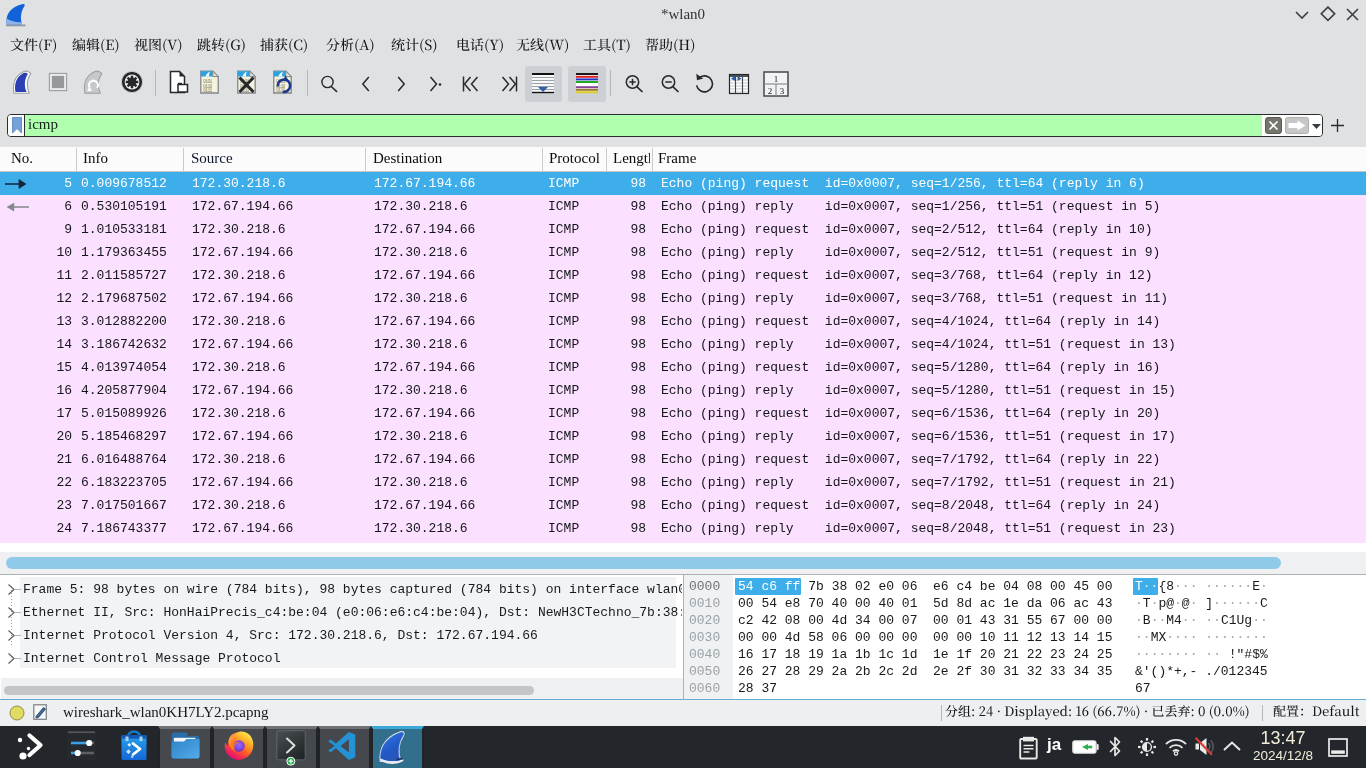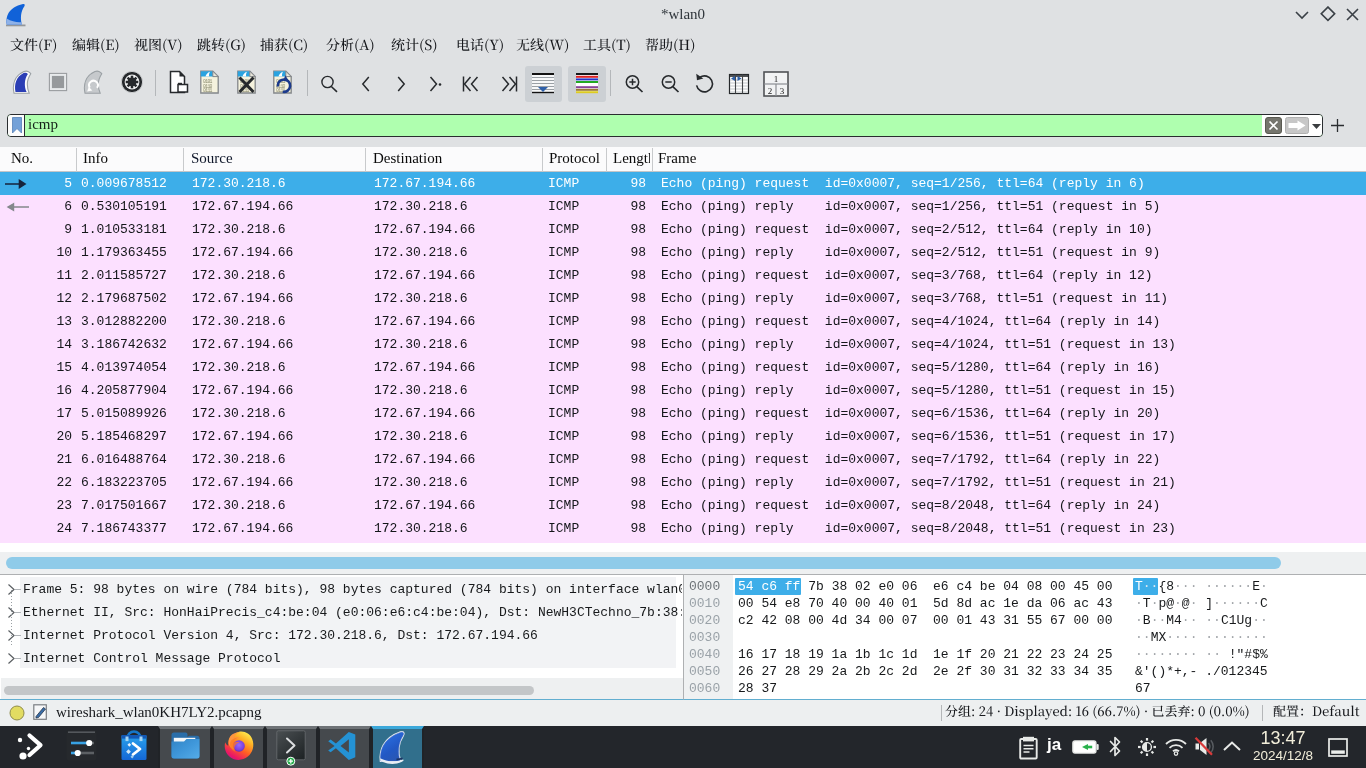--- a/index.html
+++ b/index.html
@@ -303,39 +303,40 @@
     <div class="ab" style="left:1133px;top:578px;width:25px;height:17px;background:#3daee9;border-radius:1px"></div>
     <div class="ab hx" style="left:738px;top:578px"><span style="color:#fff">54 c6 ff</span> 7b 38 02 e0 06  e6 c4 be 04 08 00 45 00</div>
     <div class="ab hx" style="left:1135px;top:578px"><span style="color:#fff">T<i style="color:#dce8f2">··</i></span>{8<i>···</i> <i>·</i><i>·</i><i>·</i><i>·</i><i>·</i><i>·</i>E<i>·</i></div>
     <div class="ab hx" style="left:689px;top:595px;color:#9aa2a8">0010</div>
     <div class="ab hx" style="left:738px;top:595px">00 54 e8 70 40 00 40 01  5d 8d ac 1e da 06 ac 43</div>
     <div class="ab hx" style="left:1135px;top:595px"><i>·</i>T<i>·</i>p@<i>·</i>@<i>·</i> ]<i>·</i><i>·</i><i>·</i><i>·</i><i>·</i><i>·</i>C</div>
     <div class="ab hx" style="left:689px;top:612px;color:#9aa2a8">0020</div>
     <div class="ab hx" style="left:738px;top:612px">c2 42 08 00 4d 34 00 07  00 01 43 31 55 67 00 00</div>
     <div class="ab hx" style="left:1135px;top:612px"><i>·</i>B<i>·</i><i>·</i>M4<i>·</i><i>·</i> <i>·</i><i>·</i>C1Ug<i>·</i><i>·</i></div>
     <div class="ab hx" style="left:689px;top:629px;color:#9aa2a8">0030</div>
+    <div class="ab hx" style="left:738px;top:629px">00 00 4d 58 06 00 00 00  00 00 10 11 12 13 14 15</div>
     <div class="ab hx" style="left:1135px;top:629px"><i>·</i><i>·</i>MX<i>·</i><i>·</i><i>·</i><i>·</i> <i>·</i><i>·</i><i>·</i><i>·</i><i>·</i><i>·</i><i>·</i><i>·</i></div>
     <div class="ab hx" style="left:689px;top:646px;color:#9aa2a8">0040</div>
     <div class="ab hx" style="left:738px;top:646px">16 17 18 19 1a 1b 1c 1d  1e 1f 20 21 22 23 24 25</div>
     <div class="ab hx" style="left:1135px;top:646px"><i>·</i><i>·</i><i>·</i><i>·</i><i>·</i><i>·</i><i>·</i><i>·</i> <i>·</i><i>·</i> !"#$%</div>
     <div class="ab hx" style="left:689px;top:663px;color:#9aa2a8">0050</div>
     <div class="ab hx" style="left:738px;top:663px">26 27 28 29 2a 2b 2c 2d  2e 2f 30 31 32 33 34 35</div>
     <div class="ab hx" style="left:1135px;top:663px">&amp;'()*+,- ./012345</div>
     <div class="ab hx" style="left:689px;top:680px;color:#9aa2a8">0060</div>
     <div class="ab hx" style="left:738px;top:680px">28 37</div>
     <div class="ab hx" style="left:1135px;top:680px">67</div>
     <div class="ab" style="left:0;top:700px;width:1366px;height:26px;background:#edeff0"></div>
     <svg class="ab" style="left:9px;top:705px" width="16" height="16" viewBox="0 0 16 16">
       <circle cx="8" cy="8" r="7" fill="#e2dc62" stroke="#8f8c4a" stroke-width="1"></circle>
     </svg>
     <svg class="ab" style="left:33px;top:704px" width="15" height="16" viewBox="0 0 15 16">
 <rect x="0.8" y="0.8" width="12.5" height="14.5" fill="#f6f7f8" stroke="#7a7e82" stroke-width="1.2"></rect>
 <path d="M3 12.5 L10.5 3.5 L12.5 5 L5.5 13.5 L3 14 Z" fill="#3a6ea8" stroke="#27354a" stroke-width="0.8"></path>
     </svg>
-    <div class="ab" style="left:56px;top:704px;font-size:15px;color:#17191d">wireshark_wlan0KH7LY2.pcapng</div>
+    <div class="ab" style="left:63px;top:704px;font-size:15px;color:#17191d">wireshark_wlan0KH7LY2.pcapng</div>
     <svg class="ab" style="left:945px;top:701px" width="306" height="20" viewBox="0 -15 306 20">
       <path d="M8.8 -10.7Q8.7 -10.6 8.6 -10.4Q8.5 -10.2 8.3 -10L8.2 -10.4Q8.6 -9.5 9.2 -8.6Q9.9 -7.7 10.7 -7Q11.6 -6.3 12.7 -5.8L12.7 -5.7Q12.4 -5.6 12.1 -5.4Q11.9 -5.1 11.7 -4.8Q10.2 -5.8 9.2 -7.3Q8.2 -8.7 7.7 -10.9L7.9 -11ZM6 -10.3Q6 -10.2 5.9 -10.2Q5.7 -10.1 5.5 -10.1Q5.1 -9.2 4.4 -8.2Q3.7 -7.2 2.7 -6.3Q1.7 -5.4 0.5 -4.8L0.4 -4.9Q1.4 -5.7 2.2 -6.7Q3 -7.7 3.6 -8.8Q4.2 -9.9 4.5 -10.9ZM6.2 -5.7Q6.1 -5 6 -4.3Q5.9 -3.6 5.6 -2.9Q5.3 -2.2 4.7 -1.5Q4.2 -0.8 3.3 -0.1Q2.4 0.5 1.1 1.1L1 0.9Q2.4 0.1 3.2 -0.7Q4 -1.6 4.4 -2.4Q4.7 -3.3 4.9 -4.1Q5 -4.9 5 -5.7ZM8.9 -5.7 9.5 -6.3 10.6 -5.3Q10.5 -5.3 10.4 -5.2Q10.3 -5.1 10.1 -5.1Q10 -3.6 9.9 -2.4Q9.7 -1.3 9.5 -0.5Q9.3 0.3 9 0.5Q8.7 0.8 8.3 0.9Q7.9 1 7.4 1Q7.4 0.8 7.4 0.6Q7.3 0.4 7.1 0.3Q7 0.2 6.6 0.1Q6.2 -0.1 5.8 -0.1L5.8 -0.3Q6.1 -0.3 6.5 -0.3Q6.9 -0.2 7.2 -0.2Q7.6 -0.2 7.7 -0.2Q8.1 -0.2 8.2 -0.3Q8.4 -0.5 8.6 -1.2Q8.8 -2 8.9 -3.1Q9 -4.2 9 -5.7ZM9.6 -5.7V-5.3H2.4L2.3 -5.7Z M24.8 -0.7Q24.8 -0.7 24.9 -0.5Q25.1 -0.4 25.3 -0.2Q25.5 0 25.7 0.2Q25.7 0.5 25.4 0.5H17.2L17.1 0.1H24.2ZM18.7 -10.4 19.9 -9.9H22.9L23.4 -10.6L24.7 -9.7Q24.5 -9.5 24.1 -9.4V0.3H23V-9.6H19.8V0.3H18.7V-9.9ZM23.5 -3.4V-3H19.4V-3.4ZM23.5 -6.7V-6.4H19.4V-6.7ZM18.5 -7.8Q18.5 -7.7 18.3 -7.7Q18.1 -7.6 17.8 -7.8L18.2 -7.9Q17.9 -7.4 17.4 -6.8Q16.9 -6.3 16.3 -5.7Q15.8 -5.1 15.2 -4.5Q14.6 -4 14 -3.5L14 -3.7H14.6Q14.5 -3.2 14.3 -2.9Q14.2 -2.6 14 -2.5L13.4 -3.9Q13.4 -3.9 13.6 -3.9Q13.8 -3.9 13.8 -4Q14.3 -4.4 14.8 -5Q15.3 -5.5 15.7 -6.2Q16.2 -6.9 16.6 -7.5Q17 -8.2 17.2 -8.7ZM17.3 -10.2Q17.3 -10.1 17.1 -10Q16.9 -10 16.6 -10.1L17 -10.2Q16.7 -9.8 16.4 -9.4Q16.1 -8.9 15.6 -8.5Q15.2 -8 14.8 -7.6Q14.4 -7.2 14 -6.9L14 -7H14.6Q14.5 -6.5 14.3 -6.2Q14.2 -6 14 -5.9L13.4 -7.2Q13.4 -7.2 13.6 -7.2Q13.7 -7.3 13.8 -7.3Q14.1 -7.6 14.4 -8Q14.7 -8.5 15 -9Q15.3 -9.5 15.5 -10Q15.8 -10.5 15.9 -10.9ZM13.5 -1Q14 -1.1 14.7 -1.2Q15.5 -1.4 16.4 -1.7Q17.3 -1.9 18.3 -2.2L18.3 -2Q17.7 -1.6 16.7 -1.1Q15.7 -0.6 14.4 0Q14.4 0.3 14.1 0.4ZM13.7 -3.8Q14.1 -3.8 14.8 -3.9Q15.4 -4 16.3 -4.1Q17.2 -4.3 18.1 -4.4L18.1 -4.2Q17.5 -4 16.4 -3.5Q15.4 -3.1 14.1 -2.7ZM13.6 -7.1Q14 -7.1 14.5 -7.1Q15 -7.1 15.7 -7.2Q16.4 -7.2 17.1 -7.2L17.1 -7Q16.8 -6.9 16.3 -6.8Q15.8 -6.6 15.3 -6.4Q14.7 -6.2 14 -6Z M28.1 0.2Q27.8 0.2 27.5 -0.1Q27.3 -0.3 27.3 -0.7Q27.3 -1 27.5 -1.3Q27.8 -1.5 28.1 -1.5Q28.5 -1.5 28.8 -1.3Q29 -1 29 -0.7Q29 -0.3 28.8 -0.1Q28.5 0.2 28.1 0.2ZM28.1 -4.9Q27.8 -4.9 27.5 -5.2Q27.3 -5.4 27.3 -5.8Q27.3 -6.2 27.5 -6.4Q27.8 -6.7 28.1 -6.7Q28.5 -6.7 28.8 -6.4Q29 -6.2 29 -5.8Q29 -5.4 28.8 -5.2Q28.5 -4.9 28.1 -4.9Z M34.4 0V-0.8Q35 -1.5 35.6 -2.2Q36.2 -2.9 36.7 -3.5Q37.4 -4.3 37.9 -5Q38.3 -5.6 38.5 -6.1Q38.7 -6.7 38.7 -7.3Q38.7 -8.2 38.2 -8.8Q37.7 -9.3 36.9 -9.3Q36.6 -9.3 36.2 -9.2Q35.9 -9.1 35.5 -8.9L36 -9.3L35.7 -8Q35.6 -7.5 35.4 -7.4Q35.2 -7.2 35 -7.2Q34.8 -7.2 34.6 -7.3Q34.5 -7.4 34.4 -7.6Q34.5 -8.3 34.9 -8.8Q35.3 -9.2 36 -9.5Q36.6 -9.7 37.3 -9.7Q38.6 -9.7 39.3 -9Q40 -8.4 40 -7.2Q40 -6.6 39.7 -6Q39.4 -5.4 38.7 -4.7Q38.1 -4 37.1 -3Q36.9 -2.8 36.5 -2.5Q36.2 -2.1 35.8 -1.7Q35.4 -1.3 35 -0.8L35.1 -1.3V-1H40.4V0Z M45.4 0.2V-2.7V-2.9V-8.8H45.2L45.7 -9L43.8 -6.1L41.8 -3L42 -3.5V-3.3H48V-2.4H41.4V-3.1L45.7 -9.7H46.5V0.2Z M53.8 -3.8Q53.4 -3.8 53.2 -4.1Q52.9 -4.4 52.9 -4.7Q52.9 -5.1 53.2 -5.3Q53.4 -5.6 53.8 -5.6Q54.2 -5.6 54.4 -5.3Q54.7 -5.1 54.7 -4.7Q54.7 -4.4 54.4 -4.1Q54.2 -3.8 53.8 -3.8Z M59.9 0V-0.4L61.8 -0.6H61.9V0ZM61.2 0Q61.2 -1.1 61.2 -2.2Q61.2 -3.4 61.2 -4.7V-5Q61.2 -6.2 61.2 -7.3Q61.2 -8.4 61.2 -9.5H62.6Q62.6 -8.4 62.6 -7.3Q62.6 -6.2 62.6 -5V-4.7Q62.6 -3.4 62.6 -2.2Q62.6 -1.1 62.6 0ZM61.9 0V-0.4H63.6Q65.3 -0.4 66.3 -1.6Q67.2 -2.7 67.2 -4.8Q67.2 -6.9 66.3 -8Q65.4 -9.1 63.7 -9.1H61.9V-9.5H63.9Q65.3 -9.5 66.4 -9Q67.5 -8.4 68.1 -7.3Q68.6 -6.3 68.6 -4.8Q68.6 -3.3 68 -2.2Q67.4 -1.2 66.3 -0.6Q65.2 0 63.7 0ZM59.9 -9.1V-9.5H61.9V-9H61.8Z M69.9 0V-0.4L71.3 -0.5H71.8L73.2 -0.4V0ZM70.9 0Q70.9 -0.3 70.9 -0.9Q70.9 -1.4 70.9 -2Q70.9 -2.6 70.9 -3V-3.8Q70.9 -4.5 70.9 -5Q70.9 -5.5 70.9 -6L69.8 -6.1V-6.4L72.1 -6.9L72.2 -6.8L72.2 -5V-3Q72.2 -2.6 72.2 -2Q72.2 -1.4 72.2 -0.9Q72.2 -0.3 72.2 0ZM71.5 -8.5Q71.1 -8.5 70.9 -8.7Q70.7 -9 70.7 -9.3Q70.7 -9.7 70.9 -9.9Q71.1 -10.1 71.5 -10.1Q71.8 -10.1 72.1 -9.9Q72.3 -9.7 72.3 -9.3Q72.3 -9 72.1 -8.7Q71.8 -8.5 71.5 -8.5Z M76.6 0.2Q76 0.2 75.4 0.1Q74.9 -0.1 74.4 -0.3L74.4 -1.9H75L75.3 -0.2L74.8 -0.3V-0.8Q75.2 -0.5 75.6 -0.4Q76 -0.2 76.6 -0.2Q77.4 -0.2 77.8 -0.6Q78.3 -0.9 78.3 -1.5Q78.3 -1.9 78 -2.2Q77.7 -2.5 76.9 -2.8L76.2 -3Q75.4 -3.3 74.9 -3.8Q74.5 -4.2 74.5 -5Q74.5 -5.8 75.1 -6.4Q75.8 -7 77 -7Q77.6 -7 78.1 -6.8Q78.5 -6.7 79 -6.4L79 -5H78.4L78.1 -6.5L78.5 -6.4V-6Q78.1 -6.3 77.8 -6.4Q77.4 -6.5 77 -6.5Q76.3 -6.5 75.9 -6.2Q75.5 -5.9 75.5 -5.4Q75.5 -4.9 75.8 -4.7Q76.1 -4.4 76.9 -4.1L77.5 -3.9Q78.5 -3.6 79 -3.1Q79.4 -2.6 79.4 -1.9Q79.4 -1.3 79.1 -0.8Q78.7 -0.3 78.1 -0.1Q77.5 0.2 76.6 0.2Z M80.5 3.4V3L81.9 2.9H82.5L84 3V3.4ZM81.5 3.4Q81.5 2.9 81.5 2.4Q81.5 1.8 81.6 1.3Q81.6 0.8 81.6 0.3V-3.8Q81.6 -4.5 81.6 -5Q81.5 -5.5 81.5 -6L80.4 -6V-6.4L82.5 -6.9L82.7 -6.8L82.8 -5.8L82.8 -5.7V-1L82.8 -0.9V0.3Q82.8 0.7 82.8 1.3Q82.8 1.8 82.8 2.4Q82.8 2.9 82.8 3.4ZM84.8 0.2Q84.2 0.2 83.7 -0.1Q83.1 -0.3 82.6 -1H82.4L82.6 -1.3Q83.1 -0.8 83.5 -0.7Q83.9 -0.5 84.4 -0.5Q85 -0.5 85.4 -0.8Q85.9 -1.1 86.1 -1.7Q86.4 -2.4 86.4 -3.4Q86.4 -4.9 85.9 -5.6Q85.4 -6.3 84.5 -6.3Q84 -6.3 83.6 -6.1Q83.1 -5.9 82.6 -5.3L82.4 -5.6H82.5Q83 -6.3 83.7 -6.6Q84.3 -7 85 -7Q85.8 -7 86.4 -6.6Q87.1 -6.1 87.4 -5.3Q87.8 -4.5 87.8 -3.4Q87.8 -2.3 87.4 -1.5Q87 -0.7 86.3 -0.2Q85.7 0.2 84.8 0.2Z M88.8 0V-0.4L90.3 -0.5H90.8L92.4 -0.4V0ZM89.9 0Q89.9 -0.4 89.9 -0.9Q90 -1.5 90 -2Q90 -2.5 90 -3V-9.7L88.9 -9.7V-10.1L91.1 -10.5L91.3 -10.4L91.2 -8.4V-3Q91.2 -2.5 91.2 -2Q91.2 -1.5 91.3 -0.9Q91.3 -0.4 91.3 0Z M95.2 0.2Q94.5 0.2 93.9 -0.2Q93.4 -0.7 93.4 -1.5Q93.4 -2 93.7 -2.4Q93.9 -2.8 94.4 -3.2Q95 -3.5 95.8 -3.7Q96.4 -3.9 97 -4Q97.6 -4.2 98.1 -4.3V-4Q97.6 -3.9 97.1 -3.7Q96.5 -3.6 96.1 -3.4Q95.3 -3.1 95 -2.7Q94.6 -2.3 94.6 -1.7Q94.6 -1.1 95 -0.8Q95.3 -0.5 95.8 -0.5Q96.1 -0.5 96.4 -0.6Q96.6 -0.7 97 -1Q97.3 -1.3 97.8 -1.8L97.9 -1.1H97.6Q97.2 -0.7 96.8 -0.4Q96.5 -0.1 96.1 0Q95.7 0.2 95.2 0.2ZM98.8 0.2Q98.2 0.2 97.8 -0.2Q97.5 -0.6 97.5 -1.3V-1.3V-4.8Q97.5 -5.5 97.3 -5.9Q97.2 -6.3 96.9 -6.4Q96.6 -6.6 96 -6.6Q95.7 -6.6 95.3 -6.5Q94.9 -6.4 94.5 -6.1L95.1 -6.5L94.9 -5.5Q94.9 -5.1 94.7 -4.9Q94.5 -4.7 94.3 -4.7Q93.7 -4.7 93.6 -5.2Q93.8 -6 94.5 -6.5Q95.2 -7 96.4 -7Q97.6 -7 98.2 -6.4Q98.7 -5.9 98.7 -4.6V-1.4Q98.7 -0.8 98.9 -0.6Q99 -0.4 99.2 -0.4Q99.4 -0.4 99.5 -0.5Q99.7 -0.5 99.8 -0.7L100 -0.5Q99.8 -0.2 99.5 0Q99.2 0.2 98.8 0.2Z M101.2 3.5Q100.8 3.5 100.4 3.3Q100.1 3.1 100 2.8Q100.1 2.5 100.3 2.3Q100.6 2.2 100.8 2.2Q101.1 2.2 101.4 2.3Q101.6 2.5 101.8 2.7L102.2 3.1L101.8 3.3L101.5 3.1Q102.2 2.9 102.7 2.3Q103.1 1.7 103.5 0.7L103.9 -0.2L104 -0.4L105.1 -3.6L106.2 -6.8H106.7L104 0.6Q103.6 1.6 103.1 2.3Q102.7 2.9 102.2 3.2Q101.8 3.5 101.2 3.5ZM103.7 0.7 100.7 -6.8H102.1L104.2 -0.9L104.3 -0.8ZM100 -6.4V-6.8H103.4V-6.4L102 -6.3H101.3ZM104.8 -6.4V-6.8H107.4V-6.4L106.4 -6.3H106.2Z M111.4 0.2Q110.4 0.2 109.7 -0.2Q108.9 -0.6 108.5 -1.4Q108 -2.2 108 -3.4Q108 -4.5 108.5 -5.3Q108.9 -6.1 109.7 -6.5Q110.4 -7 111.3 -7Q112.2 -7 112.8 -6.6Q113.4 -6.3 113.8 -5.6Q114.1 -5 114.1 -4.2Q114.1 -3.8 114 -3.4H108.6V-3.9H112.2Q112.6 -3.9 112.7 -4.1Q112.9 -4.3 112.9 -4.7Q112.9 -5.5 112.4 -6Q112 -6.6 111.3 -6.6Q110.7 -6.6 110.3 -6.2Q109.9 -5.9 109.6 -5.2Q109.4 -4.5 109.4 -3.5Q109.4 -2.5 109.7 -1.8Q110 -1.1 110.5 -0.8Q111.1 -0.5 111.8 -0.5Q112.5 -0.5 113 -0.8Q113.5 -1 113.9 -1.5L114.1 -1.3Q113.7 -0.6 113 -0.2Q112.3 0.2 111.4 0.2Z M118.1 0.2Q117.3 0.2 116.6 -0.2Q116 -0.7 115.6 -1.5Q115.2 -2.3 115.2 -3.3Q115.2 -4.4 115.6 -5.3Q116 -6.1 116.7 -6.5Q117.4 -7 118.3 -7Q118.9 -7 119.4 -6.7Q120 -6.4 120.4 -5.7H120.5L120.4 -5.4Q119.9 -5.9 119.5 -6.1Q119.1 -6.3 118.7 -6.3Q118.1 -6.3 117.6 -6Q117.1 -5.7 116.9 -5.1Q116.6 -4.4 116.6 -3.4Q116.6 -2.4 116.8 -1.7Q117.1 -1.1 117.6 -0.8Q118 -0.5 118.6 -0.5Q119.1 -0.5 119.5 -0.7Q119.9 -0.9 120.3 -1.4L120.5 -1.1H120.4Q120 -0.4 119.4 -0.1Q118.8 0.2 118.1 0.2ZM120.2 0.1 120.2 -1.1V-1.2V-5.7L120.2 -5.8V-9.7L119.1 -9.7V-10.1L121.3 -10.5L121.5 -10.4L121.4 -8.4V-0.4L122.6 -0.4V0Z M125 0.2Q124.7 0.2 124.4 -0.1Q124.2 -0.3 124.2 -0.7Q124.2 -1 124.4 -1.3Q124.7 -1.5 125 -1.5Q125.4 -1.5 125.7 -1.3Q125.9 -1 125.9 -0.7Q125.9 -0.3 125.7 -0.1Q125.4 0.2 125 0.2ZM125 -4.9Q124.7 -4.9 124.4 -5.2Q124.2 -5.4 124.2 -5.8Q124.2 -6.2 124.4 -6.4Q124.7 -6.7 125 -6.7Q125.4 -6.7 125.7 -6.4Q125.9 -6.2 125.9 -5.8Q125.9 -5.4 125.7 -5.2Q125.4 -4.9 125 -4.9Z M131.4 0V-0.4L133.2 -0.6H134.4L136.1 -0.4V0ZM133.1 0Q133.2 -1.5 133.2 -3V-8.8L131.4 -8.5V-8.9L134.3 -9.7L134.5 -9.5L134.4 -7.4V-3Q134.4 -2.3 134.4 -1.5Q134.5 -0.8 134.5 0Z M140.4 0.2Q139.5 0.2 138.8 -0.3Q138 -0.7 137.7 -1.6Q137.3 -2.5 137.3 -3.6Q137.3 -4.8 137.7 -5.8Q138.1 -6.8 138.8 -7.7Q139.6 -8.5 140.6 -9Q141.7 -9.6 143 -9.7L143.1 -9.4Q141.6 -9.1 140.6 -8.3Q139.6 -7.5 139.1 -6.3Q138.6 -5.2 138.6 -3.8Q138.6 -2.1 139.1 -1.1Q139.6 -0.2 140.4 -0.2Q140.9 -0.2 141.3 -0.5Q141.7 -0.8 141.9 -1.4Q142.1 -2 142.1 -2.8Q142.1 -4 141.7 -4.6Q141.2 -5.2 140.4 -5.2Q139.9 -5.2 139.4 -5Q138.9 -4.7 138.5 -4.2L138.2 -4.4H138.3Q139.3 -5.8 140.9 -5.8Q141.7 -5.8 142.2 -5.4Q142.8 -5 143.1 -4.4Q143.4 -3.8 143.4 -2.9Q143.4 -2 143 -1.3Q142.6 -0.6 142 -0.2Q141.3 0.2 140.4 0.2Z M149.5 -4Q149.5 -2.7 149.7 -1.7Q149.9 -0.7 150.4 0.3Q150.9 1.4 151.8 2.5L151.5 2.7Q150 1.3 149.2 -0.4Q148.5 -2 148.5 -4Q148.5 -5.9 149.2 -7.6Q150 -9.2 151.5 -10.7L151.8 -10.4Q150.9 -9.3 150.4 -8.3Q149.9 -7.2 149.7 -6.2Q149.5 -5.2 149.5 -4Z M156 0.2Q155 0.2 154.3 -0.3Q153.6 -0.7 153.2 -1.6Q152.9 -2.5 152.9 -3.6Q152.9 -4.8 153.3 -5.8Q153.7 -6.8 154.4 -7.7Q155.2 -8.5 156.2 -9Q157.3 -9.6 158.6 -9.7L158.6 -9.4Q157.2 -9.1 156.2 -8.3Q155.2 -7.5 154.7 -6.3Q154.2 -5.2 154.2 -3.8Q154.2 -2.1 154.7 -1.1Q155.2 -0.2 156 -0.2Q156.5 -0.2 156.9 -0.5Q157.2 -0.8 157.5 -1.4Q157.7 -2 157.7 -2.8Q157.7 -4 157.2 -4.6Q156.8 -5.2 156 -5.2Q155.5 -5.2 155 -5Q154.5 -4.7 154 -4.2L153.8 -4.4H153.9Q154.9 -5.8 156.4 -5.8Q157.2 -5.8 157.8 -5.4Q158.4 -5 158.7 -4.4Q159 -3.8 159 -2.9Q159 -2 158.6 -1.3Q158.2 -0.6 157.5 -0.2Q156.9 0.2 156 0.2Z M163.4 0.2Q162.4 0.2 161.7 -0.3Q161 -0.7 160.6 -1.6Q160.3 -2.5 160.3 -3.6Q160.3 -4.8 160.7 -5.8Q161.1 -6.8 161.8 -7.7Q162.6 -8.5 163.6 -9Q164.7 -9.6 166 -9.7L166 -9.4Q164.6 -9.1 163.6 -8.3Q162.6 -7.5 162.1 -6.3Q161.6 -5.2 161.6 -3.8Q161.6 -2.1 162.1 -1.1Q162.6 -0.2 163.4 -0.2Q163.9 -0.2 164.3 -0.5Q164.6 -0.8 164.9 -1.4Q165.1 -2 165.1 -2.8Q165.1 -4 164.6 -4.6Q164.2 -5.2 163.4 -5.2Q162.9 -5.2 162.4 -5Q161.9 -4.7 161.4 -4.2L161.2 -4.4H161.3Q162.3 -5.8 163.8 -5.8Q164.6 -5.8 165.2 -5.4Q165.8 -5 166.1 -4.4Q166.3 -3.8 166.3 -2.9Q166.3 -2 166 -1.3Q165.6 -0.6 164.9 -0.2Q164.3 0.2 163.4 0.2Z M169.1 0.2Q168.7 0.2 168.5 -0.1Q168.2 -0.3 168.2 -0.7Q168.2 -1 168.5 -1.3Q168.7 -1.5 169.1 -1.5Q169.5 -1.5 169.7 -1.3Q170 -1 170 -0.7Q170 -0.3 169.7 -0.1Q169.5 0.2 169.1 0.2Z M173.2 0 173.1 -0.1 177.3 -8.9 177.1 -8.3V-8.5H172V-9.5H177.7V-8.8L174.3 0Z M181.1 -3.8Q180.6 -3.8 180.1 -4.1Q179.7 -4.4 179.4 -5Q179.1 -5.7 179.1 -6.7Q179.1 -7.7 179.4 -8.4Q179.7 -9 180.1 -9.3Q180.6 -9.6 181.1 -9.6Q181.6 -9.6 182 -9.3Q182.5 -9 182.8 -8.4Q183 -7.7 183 -6.7Q183 -5.7 182.8 -5Q182.5 -4.4 182 -4.1Q181.6 -3.8 181.1 -3.8ZM181.1 -4.1Q181.3 -4.1 181.6 -4.3Q181.8 -4.6 182 -5.1Q182.1 -5.7 182.1 -6.7Q182.1 -7.7 182 -8.3Q181.8 -8.9 181.6 -9.1Q181.3 -9.3 181.1 -9.3Q180.8 -9.3 180.6 -9.1Q180.3 -8.9 180.2 -8.3Q180 -7.7 180 -6.7Q180 -5.7 180.2 -5.1Q180.3 -4.6 180.6 -4.3Q180.8 -4.1 181.1 -4.1ZM188.2 0.1Q187.6 0.1 187.2 -0.2Q186.7 -0.5 186.5 -1.1Q186.2 -1.8 186.2 -2.8Q186.2 -3.8 186.5 -4.5Q186.7 -5.1 187.2 -5.4Q187.6 -5.7 188.2 -5.7Q188.7 -5.7 189.1 -5.4Q189.6 -5.1 189.8 -4.5Q190.1 -3.8 190.1 -2.8Q190.1 -1.8 189.8 -1.1Q189.6 -0.5 189.1 -0.2Q188.7 0.1 188.2 0.1ZM188.2 -0.2Q188.4 -0.2 188.7 -0.4Q188.9 -0.7 189 -1.2Q189.2 -1.8 189.2 -2.8Q189.2 -3.8 189 -4.4Q188.9 -4.9 188.7 -5.2Q188.4 -5.4 188.2 -5.4Q187.9 -5.4 187.6 -5.2Q187.4 -4.9 187.3 -4.4Q187.1 -3.8 187.1 -2.8Q187.1 -1.8 187.3 -1.2Q187.4 -0.7 187.6 -0.4Q187.9 -0.2 188.2 -0.2ZM181.5 0.4 181.1 0.1 187.7 -9.5 188.1 -9.3Z M193.3 -4Q193.3 -5.2 193.1 -6.2Q192.9 -7.2 192.4 -8.3Q192 -9.3 191.1 -10.4L191.4 -10.7Q192.9 -9.2 193.6 -7.6Q194.4 -5.9 194.4 -4Q194.4 -2 193.6 -0.4Q192.9 1.3 191.4 2.7L191.1 2.5Q192 1.3 192.5 0.3Q192.9 -0.7 193.1 -1.7Q193.3 -2.7 193.3 -4Z M201 -3.8Q200.6 -3.8 200.4 -4.1Q200.1 -4.4 200.1 -4.7Q200.1 -5.1 200.4 -5.3Q200.6 -5.6 201 -5.6Q201.4 -5.6 201.6 -5.3Q201.9 -5.1 201.9 -4.7Q201.9 -4.4 201.6 -4.1Q201.4 -3.8 201 -3.8Z M208.4 -7.9 209.9 -7.7Q209.9 -7.6 209.8 -7.5Q209.7 -7.4 209.5 -7.4V-1.4H208.4ZM215.9 -9.8H215.8L216.4 -10.4L217.6 -9.5Q217.5 -9.4 217.4 -9.3Q217.2 -9.2 217 -9.2V-4.8Q217 -4.8 216.8 -4.7Q216.7 -4.6 216.5 -4.5Q216.3 -4.5 216.1 -4.5H215.9ZM208.4 -1.7H209.5V-1Q209.5 -0.6 209.8 -0.5Q210.2 -0.4 210.9 -0.4H215.7Q216.4 -0.4 216.7 -0.5Q217.1 -0.5 217.2 -0.8Q217.3 -1 217.4 -1.4Q217.6 -1.8 217.7 -2.2Q217.8 -2.7 217.9 -3.1H218L218 -0.7Q218.4 -0.6 218.6 -0.5Q218.7 -0.4 218.7 -0.2Q218.7 -0 218.6 0.1Q218.5 0.3 218.1 0.4Q217.8 0.5 217.2 0.6Q216.6 0.6 215.7 0.6H210.9Q209.7 0.6 209 0.3Q208.4 -0.1 208.4 -1.1ZM207.6 -9.8H216.3V-9.4H207.8ZM209 -5.9H216.3V-5.5H209Z M230.7 -9.7Q230.6 -9.6 230.4 -9.6Q230.2 -9.6 229.9 -9.7Q229 -9.6 228 -9.4Q226.9 -9.3 225.7 -9.2Q224.4 -9 223.2 -9Q222 -8.9 220.8 -8.9L220.7 -9.1Q221.9 -9.2 223.1 -9.4Q224.4 -9.6 225.6 -9.8Q226.8 -10 227.8 -10.3Q228.8 -10.5 229.6 -10.8ZM226.5 -3.5Q226.5 -3.4 226.3 -3.3Q226.1 -3.2 225.8 -3.4L226.2 -3.5Q225.8 -3.1 225.3 -2.7Q224.8 -2.2 224.1 -1.8Q223.5 -1.3 222.8 -1Q222.2 -0.6 221.6 -0.3L221.6 -0.4H222.1Q222 0.1 221.9 0.4Q221.7 0.7 221.5 0.7L221 -0.6Q221 -0.6 221.2 -0.6Q221.3 -0.6 221.4 -0.7Q221.9 -1 222.4 -1.4Q223 -1.8 223.5 -2.3Q224 -2.8 224.4 -3.3Q224.8 -3.8 225 -4.2ZM221.4 -0.5Q221.9 -0.5 222.9 -0.6Q223.8 -0.6 225 -0.7Q226.2 -0.7 227.5 -0.8Q228.9 -0.9 230.3 -0.9L230.3 -0.7Q228.8 -0.4 226.6 -0.1Q224.4 0.2 221.6 0.5ZM226.5 -9.6V-4.2H225.3V-9.6ZM229.7 -8.1Q229.7 -8.1 229.8 -8Q230 -7.8 230.2 -7.7Q230.4 -7.5 230.6 -7.3Q230.8 -7.1 231 -7Q231 -6.8 230.7 -6.8H221.1L221 -7.2H229ZM230.5 -5.4Q230.5 -5.4 230.7 -5.3Q230.8 -5.2 231 -5Q231.3 -4.9 231.5 -4.7Q231.7 -4.5 231.9 -4.3Q231.9 -4.1 231.6 -4.1H220.2L220.1 -4.5H229.8ZM227.8 -2.9Q229 -2.5 229.7 -2Q230.5 -1.4 230.8 -0.9Q231.2 -0.4 231.3 -0Q231.4 0.4 231.3 0.7Q231.2 1 231 1.1Q230.7 1.1 230.4 0.9Q230.3 0.4 230 -0.1Q229.7 -0.6 229.3 -1.1Q228.9 -1.6 228.5 -2Q228.1 -2.4 227.7 -2.8Z M238.1 -11.1Q238.7 -10.9 239.1 -10.6Q239.5 -10.4 239.7 -10.1Q239.9 -9.9 239.8 -9.6Q239.8 -9.4 239.7 -9.2Q239.5 -9.1 239.3 -9Q239.1 -9 238.9 -9.2Q238.8 -9.5 238.7 -9.8Q238.5 -10.2 238.3 -10.5Q238.1 -10.8 237.9 -11ZM238 -5.2Q238 -5.1 237.9 -5Q237.8 -4.9 237.6 -4.9V-3.5Q237.6 -2.8 237.4 -2.2Q237.2 -1.5 236.8 -0.9Q236.3 -0.3 235.5 0.2Q234.6 0.7 233.3 1.1L233.2 0.9Q234.2 0.5 234.9 -0Q235.6 -0.5 235.9 -1.1Q236.2 -1.7 236.4 -2.3Q236.5 -2.9 236.5 -3.5V-5.4ZM242.1 -5.2Q242.1 -5.1 242 -5Q241.9 -4.9 241.6 -4.9V0.7Q241.6 0.8 241.5 0.9Q241.4 1 241.2 1Q241 1.1 240.8 1.1H240.6V-5.4ZM243.7 -4.3Q243.7 -4.3 243.8 -4.2Q243.9 -4.1 244.1 -3.9Q244.3 -3.8 244.6 -3.6Q244.8 -3.4 245 -3.2Q244.9 -3 244.6 -3H233.1L232.9 -3.4H243ZM234.7 -6.2Q235.2 -6.2 236.1 -6.2Q236.9 -6.2 238 -6.3Q239.1 -6.3 240.3 -6.4Q241.5 -6.5 242.8 -6.5L242.8 -6.3Q241.5 -6.1 239.5 -5.8Q237.5 -5.5 235 -5.2ZM239.6 -8.2Q239.6 -8.1 239.4 -8Q239.2 -7.9 238.8 -8L239.3 -8.1Q238.9 -7.8 238.4 -7.5Q237.9 -7.2 237.3 -7Q236.7 -6.7 236.1 -6.4Q235.5 -6.1 234.9 -6L234.9 -6.1H235.4Q235.4 -5.6 235.2 -5.3Q235.1 -5.1 234.9 -5L234.3 -6.2Q234.3 -6.2 234.4 -6.3Q234.5 -6.3 234.7 -6.3Q234.8 -6.3 234.9 -6.4Q235.3 -6.5 235.7 -6.8Q236.2 -7.1 236.6 -7.5Q237.1 -7.8 237.4 -8.1Q237.8 -8.5 238 -8.7ZM240.9 -7.9Q241.9 -7.7 242.5 -7.3Q243.1 -7 243.4 -6.7Q243.8 -6.3 243.9 -6Q244 -5.7 243.9 -5.4Q243.8 -5.2 243.6 -5.1Q243.4 -5 243.1 -5.2Q242.9 -5.6 242.5 -6.1Q242.1 -6.6 241.7 -7Q241.2 -7.5 240.8 -7.8ZM243.7 -9.9Q243.7 -9.9 243.8 -9.8Q243.9 -9.7 244.1 -9.5Q244.3 -9.4 244.5 -9.2Q244.7 -9 244.9 -8.8Q244.8 -8.6 244.5 -8.6H233.2L233.1 -9H243Z M247.6 0.2Q247.2 0.2 247 -0.1Q246.7 -0.3 246.7 -0.7Q246.7 -1 247 -1.3Q247.2 -1.5 247.6 -1.5Q248 -1.5 248.2 -1.3Q248.5 -1 248.5 -0.7Q248.5 -0.3 248.2 -0.1Q248 0.2 247.6 0.2ZM247.6 -4.9Q247.2 -4.9 247 -5.2Q246.7 -5.4 246.7 -5.8Q246.7 -6.2 247 -6.4Q247.2 -6.7 247.6 -6.7Q248 -6.7 248.2 -6.4Q248.5 -6.2 248.5 -5.8Q248.5 -5.4 248.2 -5.2Q248 -4.9 247.6 -4.9Z M256.7 0.2Q255.9 0.2 255.2 -0.3Q254.5 -0.8 254.1 -1.9Q253.6 -3 253.6 -4.8Q253.6 -6.5 254.1 -7.6Q254.5 -8.7 255.2 -9.2Q255.9 -9.7 256.7 -9.7Q257.5 -9.7 258.2 -9.2Q258.9 -8.7 259.4 -7.6Q259.8 -6.5 259.8 -4.8Q259.8 -3 259.4 -1.9Q258.9 -0.8 258.2 -0.3Q257.5 0.2 256.7 0.2ZM256.7 -0.2Q257.1 -0.2 257.4 -0.4Q257.7 -0.7 258 -1.2Q258.3 -1.7 258.4 -2.6Q258.6 -3.5 258.6 -4.8Q258.6 -6.1 258.4 -6.9Q258.3 -7.8 258 -8.3Q257.7 -8.8 257.4 -9.1Q257.1 -9.3 256.7 -9.3Q256.4 -9.3 256.1 -9.1Q255.7 -8.8 255.5 -8.3Q255.2 -7.8 255.1 -6.9Q254.9 -6.1 254.9 -4.8Q254.9 -3.5 255.1 -2.6Q255.2 -1.7 255.5 -1.2Q255.7 -0.7 256.1 -0.4Q256.4 -0.2 256.7 -0.2Z M266 -4Q266 -2.7 266.2 -1.7Q266.4 -0.7 266.9 0.3Q267.3 1.4 268.2 2.5L267.9 2.7Q266.4 1.3 265.7 -0.4Q264.9 -2 264.9 -4Q264.9 -5.9 265.7 -7.6Q266.4 -9.2 267.9 -10.7L268.2 -10.4Q267.3 -9.3 266.8 -8.3Q266.3 -7.2 266.1 -6.2Q266 -5.2 266 -4Z M272.3 0.2Q271.5 0.2 270.8 -0.3Q270.1 -0.8 269.6 -1.9Q269.2 -3 269.2 -4.8Q269.2 -6.5 269.6 -7.6Q270.1 -8.7 270.8 -9.2Q271.5 -9.7 272.3 -9.7Q273.1 -9.7 273.8 -9.2Q274.5 -8.7 274.9 -7.6Q275.4 -6.5 275.4 -4.8Q275.4 -3 274.9 -1.9Q274.5 -0.8 273.8 -0.3Q273.1 0.2 272.3 0.2ZM272.3 -0.2Q272.6 -0.2 273 -0.4Q273.3 -0.7 273.6 -1.2Q273.8 -1.7 274 -2.6Q274.1 -3.5 274.1 -4.8Q274.1 -6.1 274 -6.9Q273.8 -7.8 273.6 -8.3Q273.3 -8.8 273 -9.1Q272.6 -9.3 272.3 -9.3Q271.9 -9.3 271.6 -9.1Q271.3 -8.8 271 -8.3Q270.8 -7.8 270.6 -6.9Q270.5 -6.1 270.5 -4.8Q270.5 -3.5 270.6 -2.6Q270.8 -1.7 271 -1.2Q271.3 -0.7 271.6 -0.4Q271.9 -0.2 272.3 -0.2Z M278.1 0.2Q277.7 0.2 277.5 -0.1Q277.2 -0.3 277.2 -0.7Q277.2 -1 277.5 -1.3Q277.7 -1.5 278.1 -1.5Q278.5 -1.5 278.7 -1.3Q279 -1 279 -0.7Q279 -0.3 278.7 -0.1Q278.5 0.2 278.1 0.2Z M283.9 0.2Q283.1 0.2 282.4 -0.3Q281.7 -0.8 281.3 -1.9Q280.9 -3 280.9 -4.8Q280.9 -6.5 281.3 -7.6Q281.7 -8.7 282.4 -9.2Q283.1 -9.7 283.9 -9.7Q284.7 -9.7 285.4 -9.2Q286.1 -8.7 286.6 -7.6Q287 -6.5 287 -4.8Q287 -3 286.6 -1.9Q286.1 -0.8 285.4 -0.3Q284.7 0.2 283.9 0.2ZM283.9 -0.2Q284.3 -0.2 284.6 -0.4Q284.9 -0.7 285.2 -1.2Q285.5 -1.7 285.6 -2.6Q285.8 -3.5 285.8 -4.8Q285.8 -6.1 285.6 -6.9Q285.5 -7.8 285.2 -8.3Q284.9 -8.8 284.6 -9.1Q284.3 -9.3 283.9 -9.3Q283.6 -9.3 283.3 -9.1Q282.9 -8.8 282.7 -8.3Q282.4 -7.8 282.3 -6.9Q282.1 -6.1 282.1 -4.8Q282.1 -3.5 282.3 -2.6Q282.4 -1.7 282.7 -1.2Q282.9 -0.7 283.3 -0.4Q283.6 -0.2 283.9 -0.2Z M290.2 -3.8Q289.7 -3.8 289.2 -4.1Q288.8 -4.4 288.5 -5Q288.2 -5.7 288.2 -6.7Q288.2 -7.7 288.5 -8.4Q288.8 -9 289.2 -9.3Q289.7 -9.6 290.2 -9.6Q290.7 -9.6 291.1 -9.3Q291.6 -9 291.9 -8.4Q292.1 -7.7 292.1 -6.7Q292.1 -5.7 291.9 -5Q291.6 -4.4 291.1 -4.1Q290.7 -3.8 290.2 -3.8ZM290.2 -4.1Q290.4 -4.1 290.7 -4.3Q290.9 -4.6 291.1 -5.1Q291.2 -5.7 291.2 -6.7Q291.2 -7.7 291.1 -8.3Q290.9 -8.9 290.7 -9.1Q290.4 -9.3 290.2 -9.3Q289.9 -9.3 289.7 -9.1Q289.4 -8.9 289.3 -8.3Q289.1 -7.7 289.1 -6.7Q289.1 -5.7 289.3 -5.1Q289.4 -4.6 289.7 -4.3Q289.9 -4.1 290.2 -4.1ZM297.3 0.1Q296.7 0.1 296.3 -0.2Q295.8 -0.5 295.6 -1.1Q295.3 -1.8 295.3 -2.8Q295.3 -3.8 295.6 -4.5Q295.8 -5.1 296.3 -5.4Q296.7 -5.7 297.3 -5.7Q297.8 -5.7 298.2 -5.4Q298.7 -5.1 298.9 -4.5Q299.2 -3.8 299.2 -2.8Q299.2 -1.8 298.9 -1.1Q298.7 -0.5 298.2 -0.2Q297.8 0.1 297.3 0.1ZM297.3 -0.2Q297.5 -0.2 297.8 -0.4Q298 -0.7 298.1 -1.2Q298.3 -1.8 298.3 -2.8Q298.3 -3.8 298.1 -4.4Q298 -4.9 297.8 -5.2Q297.5 -5.4 297.3 -5.4Q297 -5.4 296.7 -5.2Q296.5 -4.9 296.4 -4.4Q296.2 -3.8 296.2 -2.8Q296.2 -1.8 296.4 -1.2Q296.5 -0.7 296.7 -0.4Q297 -0.2 297.3 -0.2ZM290.6 0.4 290.2 0.1 296.8 -9.5 297.2 -9.3Z M302.4 -4Q302.4 -5.2 302.2 -6.2Q302 -7.2 301.5 -8.3Q301.1 -9.3 300.2 -10.4L300.5 -10.7Q302 -9.2 302.7 -7.6Q303.5 -5.9 303.5 -4Q303.5 -2 302.7 -0.4Q302 1.3 300.5 2.7L300.2 2.5Q301.1 1.3 301.6 0.3Q302 -0.7 302.2 -1.7Q302.4 -2.7 302.4 -4Z" fill="#17191d"></path>
     </svg>
     <div class="ab" style="left:1262px;top:705px;width:1px;height:16px;background:#b4b6b8"></div>
     <div class="ab" style="left:941px;top:705px;width:1px;height:16px;background:#b4b6b8"></div>
     <svg class="ab" style="left:1273px;top:701px" width="88" height="20" viewBox="0 -15 88 20">
       <path d="M7.3 -10H11.5V-9.7H7.4ZM10.7 -10H10.6L11.1 -10.6L12.3 -9.7Q12.3 -9.6 12.1 -9.5Q11.9 -9.5 11.7 -9.4V-5.2Q11.7 -5.2 11.6 -5.1Q11.4 -5 11.2 -5Q11 -4.9 10.9 -4.9H10.7ZM7.8 -6.5H11.4V-6.1H7.8ZM7.4 -6.5V-6.9V-6.9L8.6 -6.5H8.4V-0.6Q8.4 -0.5 8.5 -0.4Q8.6 -0.3 9 -0.3H10.2Q10.6 -0.3 10.9 -0.3Q11.2 -0.3 11.3 -0.3Q11.5 -0.4 11.5 -0.4Q11.6 -0.4 11.6 -0.5Q11.7 -0.7 11.8 -1.3Q11.9 -1.8 12.1 -2.5H12.2L12.3 -0.5Q12.5 -0.4 12.6 -0.3Q12.7 -0.2 12.7 -0Q12.7 0.2 12.4 0.3Q12.2 0.5 11.7 0.5Q11.2 0.6 10.1 0.6H8.8Q8.2 0.6 7.9 0.5Q7.6 0.4 7.5 0.2Q7.4 -0 7.4 -0.4ZM0.5 -10H5.3L5.9 -10.8Q5.9 -10.8 6.1 -10.7Q6.3 -10.5 6.6 -10.3Q6.8 -10.1 7.1 -9.8Q7 -9.6 6.7 -9.6H0.6ZM1.4 -2.7H6V-2.3H1.4ZM1.4 -0.5H6.1V-0.2H1.4ZM5.5 -7.8H5.4L5.9 -8.4L6.9 -7.5Q6.9 -7.4 6.7 -7.4Q6.6 -7.3 6.4 -7.3V0.4Q6.4 0.5 6.3 0.6Q6.2 0.7 6 0.7Q5.8 0.8 5.6 0.8H5.5ZM3.9 -10H4.7V-7.6H3.9ZM3.9 -7.8H4.6Q4.6 -7.6 4.6 -7.6Q4.6 -7.5 4.6 -7.4V-5.1Q4.6 -4.9 4.7 -4.9H5Q5 -4.9 5.1 -4.9Q5.1 -4.9 5.2 -4.9Q5.2 -4.9 5.2 -4.9Q5.3 -4.9 5.3 -4.9Q5.3 -4.9 5.4 -5Q5.4 -5 5.5 -5H5.6L5.6 -5Q5.8 -4.9 5.9 -4.9Q6 -4.8 6 -4.7Q6 -4.4 5.7 -4.3Q5.5 -4.2 4.9 -4.2H4.5Q4.1 -4.2 4 -4.4Q3.9 -4.5 3.9 -4.9ZM0.9 -7.8V-8.3L1.8 -7.8H6.1V-7.4H1.8V0.7Q1.8 0.7 1.7 0.8Q1.6 0.9 1.4 0.9Q1.2 1 1 1H0.9ZM3.2 -7.8V-6.9Q3.2 -6.4 3.1 -5.8Q3.1 -5.2 2.8 -4.7Q2.5 -4.1 1.9 -3.6L1.7 -3.8Q2.1 -4.3 2.3 -4.8Q2.4 -5.4 2.5 -5.9Q2.5 -6.4 2.5 -6.9V-7.8ZM3.2 -10V-7.6H2.4V-10Z M15.9 -6 17 -5.5H22.1L22.7 -6.2L23.9 -5.3Q23.9 -5.2 23.7 -5.1Q23.6 -5.1 23.4 -5V0.3H22.3V-5.2H16.9V0.3H15.9V-5.5ZM24.3 -0.7Q24.3 -0.7 24.4 -0.6Q24.5 -0.5 24.7 -0.3Q24.9 -0.2 25.2 -0Q25.4 0.2 25.6 0.3Q25.5 0.4 25.5 0.5Q25.4 0.5 25.2 0.5H13.7L13.5 0.2H23.6ZM20.4 -7.6Q20.4 -7.3 20 -7.2Q19.9 -6.9 19.7 -6.6Q19.6 -6.2 19.4 -5.9Q19.3 -5.5 19.1 -5.2H18.5Q18.6 -5.6 18.6 -6Q18.7 -6.4 18.7 -6.9Q18.8 -7.4 18.8 -7.8ZM22.8 -1.3V-1H16.4V-1.3ZM22.8 -2.7V-2.3H16.4V-2.7ZM22.8 -4.1V-3.7H16.4V-4.1ZM24.1 -7.7Q24.1 -7.7 24.3 -7.6Q24.5 -7.4 24.8 -7.2Q25.1 -6.9 25.4 -6.7Q25.3 -6.5 25 -6.5H13.8L13.7 -6.9H23.4ZM21.4 -10.2V-8.1H20.5V-10.2ZM18.6 -10.2V-8.1H17.7V-10.2ZM23.2 -10.2 23.7 -10.8 24.9 -9.9Q24.8 -9.8 24.7 -9.8Q24.5 -9.7 24.3 -9.7V-7.7Q24.3 -7.6 24.2 -7.6Q24 -7.5 23.8 -7.4Q23.6 -7.4 23.5 -7.4H23.3V-10.2ZM15.9 -7.6Q15.9 -7.5 15.8 -7.5Q15.7 -7.4 15.5 -7.3Q15.3 -7.3 15.1 -7.3H14.9V-10.2V-10.7L16 -10.2H23.8V-9.8H15.9ZM23.8 -8.3V-7.9H15.4V-8.3Z M29.2 -0.4Q28.8 -0.4 28.5 -0.7Q28.2 -0.9 28.2 -1.3Q28.2 -1.7 28.5 -1.9Q28.8 -2.2 29.2 -2.2Q29.5 -2.2 29.8 -1.9Q30.1 -1.7 30.1 -1.3Q30.1 -0.9 29.8 -0.7Q29.5 -0.4 29.2 -0.4ZM29.2 -5.6Q28.8 -5.6 28.5 -5.8Q28.2 -6.1 28.2 -6.5Q28.2 -6.8 28.5 -7.1Q28.8 -7.4 29.2 -7.4Q29.5 -7.4 29.8 -7.1Q30.1 -6.8 30.1 -6.5Q30.1 -6.1 29.8 -5.8Q29.5 -5.6 29.2 -5.6Z M39.7 0V-0.4L41.5 -0.6H41.7V0ZM41 0Q41 -1.1 41 -2.2Q41 -3.4 41 -4.7V-5Q41 -6.2 41 -7.3Q41 -8.4 41 -9.5H42.4Q42.4 -8.4 42.3 -7.3Q42.3 -6.2 42.3 -5V-4.7Q42.3 -3.4 42.3 -2.2Q42.4 -1.1 42.4 0ZM41.7 0V-0.4H43.3Q45.1 -0.4 46 -1.6Q47 -2.7 47 -4.8Q47 -6.9 46 -8Q45.1 -9.1 43.4 -9.1H41.7V-9.5H43.6Q45.1 -9.5 46.2 -9Q47.2 -8.4 47.8 -7.3Q48.4 -6.3 48.4 -4.8Q48.4 -3.3 47.8 -2.2Q47.2 -1.2 46.1 -0.6Q45 0 43.4 0ZM39.7 -9.1V-9.5H41.7V-9H41.5Z M53.1 0.2Q52.1 0.2 51.3 -0.2Q50.5 -0.6 50.1 -1.4Q49.7 -2.2 49.7 -3.4Q49.7 -4.5 50.1 -5.3Q50.6 -6.1 51.3 -6.5Q52.1 -7 53 -7Q53.8 -7 54.5 -6.6Q55.1 -6.3 55.4 -5.6Q55.7 -5 55.7 -4.2Q55.7 -3.8 55.6 -3.4H50.2V-3.9H53.9Q54.3 -3.9 54.4 -4.1Q54.5 -4.3 54.5 -4.7Q54.5 -5.5 54.1 -6Q53.7 -6.6 52.9 -6.6Q52.4 -6.6 52 -6.2Q51.5 -5.9 51.3 -5.2Q51 -4.5 51 -3.5Q51 -2.5 51.3 -1.8Q51.6 -1.1 52.2 -0.8Q52.7 -0.5 53.4 -0.5Q54.1 -0.5 54.6 -0.8Q55.1 -1 55.5 -1.5L55.7 -1.3Q55.3 -0.6 54.6 -0.2Q54 0.2 53.1 0.2Z M56.7 0V-0.4L58.2 -0.5H58.9L60.5 -0.4V0ZM57.8 0Q57.9 -0.7 57.9 -1.5Q57.9 -2.3 57.9 -3V-6.3H56.7V-6.7L58.3 -6.8L57.9 -6.6L57.9 -6.7Q58 -7.9 58.3 -8.7Q58.5 -9.4 59.1 -9.9Q59.5 -10.3 60 -10.5Q60.4 -10.7 61 -10.7Q61.4 -10.7 61.8 -10.5Q62.2 -10.3 62.3 -9.9Q62.3 -9.7 62.1 -9.5Q62 -9.3 61.6 -9.3Q61.4 -9.3 61.1 -9.5Q60.9 -9.6 60.6 -10L60.3 -10.4V-10.5H60.8V-10.4Q60.5 -10.3 60.1 -10.1Q59.8 -9.9 59.7 -9.6Q59.4 -9.3 59.3 -8.9Q59.2 -8.5 59.2 -7.9Q59.1 -7.3 59.2 -6.5V-3Q59.2 -2.3 59.2 -1.5Q59.2 -0.7 59.2 0ZM58.5 -6.3V-6.8H61.1V-6.3Z M63.8 0.2Q63 0.2 62.5 -0.2Q62 -0.7 62 -1.5Q62 -2 62.2 -2.4Q62.5 -2.8 63 -3.2Q63.5 -3.5 64.4 -3.7Q65 -3.9 65.6 -4Q66.2 -4.2 66.7 -4.3V-4Q66.2 -3.9 65.7 -3.7Q65.1 -3.6 64.7 -3.4Q63.9 -3.1 63.6 -2.7Q63.2 -2.3 63.2 -1.7Q63.2 -1.1 63.5 -0.8Q63.9 -0.5 64.4 -0.5Q64.7 -0.5 64.9 -0.6Q65.2 -0.7 65.6 -1Q65.9 -1.3 66.4 -1.8L66.5 -1.1H66.2Q65.8 -0.7 65.4 -0.4Q65.1 -0.1 64.7 0Q64.3 0.2 63.8 0.2ZM67.3 0.2Q66.7 0.2 66.4 -0.2Q66.1 -0.6 66.1 -1.3V-1.3V-4.8Q66.1 -5.5 65.9 -5.9Q65.8 -6.3 65.5 -6.4Q65.1 -6.6 64.6 -6.6Q64.3 -6.6 63.9 -6.5Q63.5 -6.4 63.1 -6.1L63.7 -6.5L63.5 -5.5Q63.5 -5.1 63.3 -4.9Q63.1 -4.7 62.8 -4.7Q62.3 -4.7 62.2 -5.2Q62.4 -6 63.1 -6.5Q63.8 -7 65 -7Q66.2 -7 66.7 -6.4Q67.3 -5.9 67.3 -4.6V-1.4Q67.3 -0.8 67.4 -0.6Q67.6 -0.4 67.8 -0.4Q68 -0.4 68.1 -0.5Q68.2 -0.5 68.4 -0.7L68.6 -0.5Q68.4 -0.2 68.1 0Q67.8 0.2 67.3 0.2Z M72.1 0.2Q71.2 0.2 70.6 -0.4Q70.1 -1 70.1 -2.4L70.2 -6.3L70.5 -6.1L69.1 -6.3V-6.6L71.3 -6.9L71.5 -6.7L71.4 -5V-2.4Q71.4 -1.4 71.7 -1Q72.1 -0.6 72.7 -0.6Q73.3 -0.6 73.8 -1Q74.3 -1.3 74.8 -1.9L75.1 -1.3H74.7Q74.2 -0.7 73.6 -0.2Q72.9 0.2 72.1 0.2ZM74.6 0.1 74.6 -1.5V-1.5L74.6 -6.2L73.6 -6.3V-6.6L75.7 -6.9L75.9 -6.7L75.8 -5V-0.5L76.8 -0.4V0Z M77.7 0V-0.4L79.2 -0.5H79.8L81.3 -0.4V0ZM78.9 0Q78.9 -0.4 78.9 -0.9Q78.9 -1.5 78.9 -2Q78.9 -2.5 78.9 -3V-9.7L77.8 -9.7V-10.1L80 -10.5L80.2 -10.4L80.2 -8.4V-3Q80.2 -2.5 80.2 -2Q80.2 -1.5 80.2 -0.9Q80.2 -0.4 80.2 0Z M83.8 -6.3V-6.8H86.2V-6.3ZM84.8 0.2Q84 0.2 83.6 -0.2Q83.1 -0.7 83.1 -1.6Q83.1 -1.9 83.2 -2.2Q83.2 -2.4 83.2 -2.8V-6.3H81.9V-6.7L83.4 -6.8L83.2 -6.6L83.6 -8.8H84.5L84.4 -6.6V-6.4V-1.6Q84.4 -1 84.7 -0.7Q84.9 -0.4 85.3 -0.4Q85.6 -0.4 85.8 -0.5Q86 -0.6 86.3 -0.8L86.5 -0.6Q86.2 -0.2 85.8 0Q85.4 0.2 84.8 0.2Z" fill="#17191d"></path>
     </svg>
     <div class="ab" style="left:0;top:726px;width:1366px;height:42px;background:#23262b"></div>
     <svg class="ab" style="left:15px;top:732px" width="30" height="30" viewBox="0 0 30 30">

